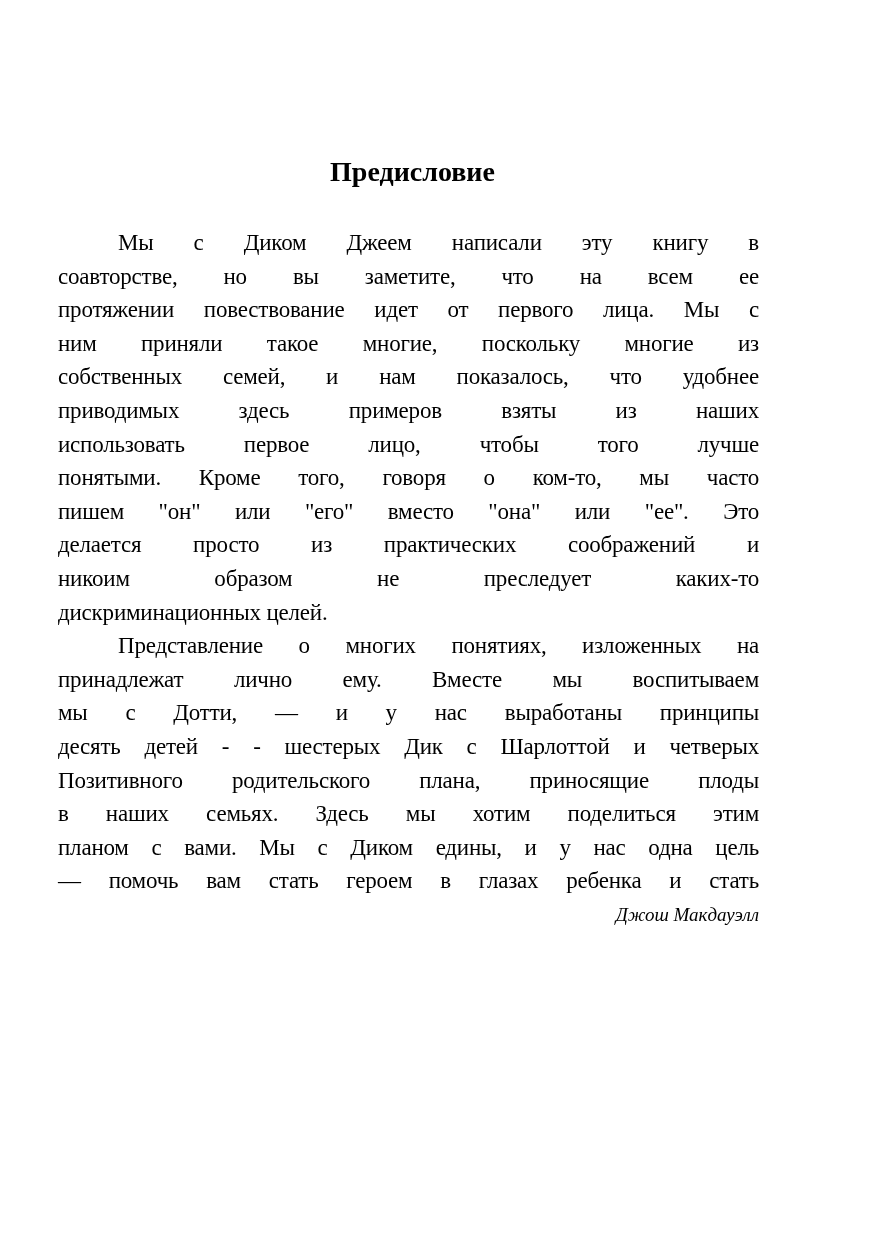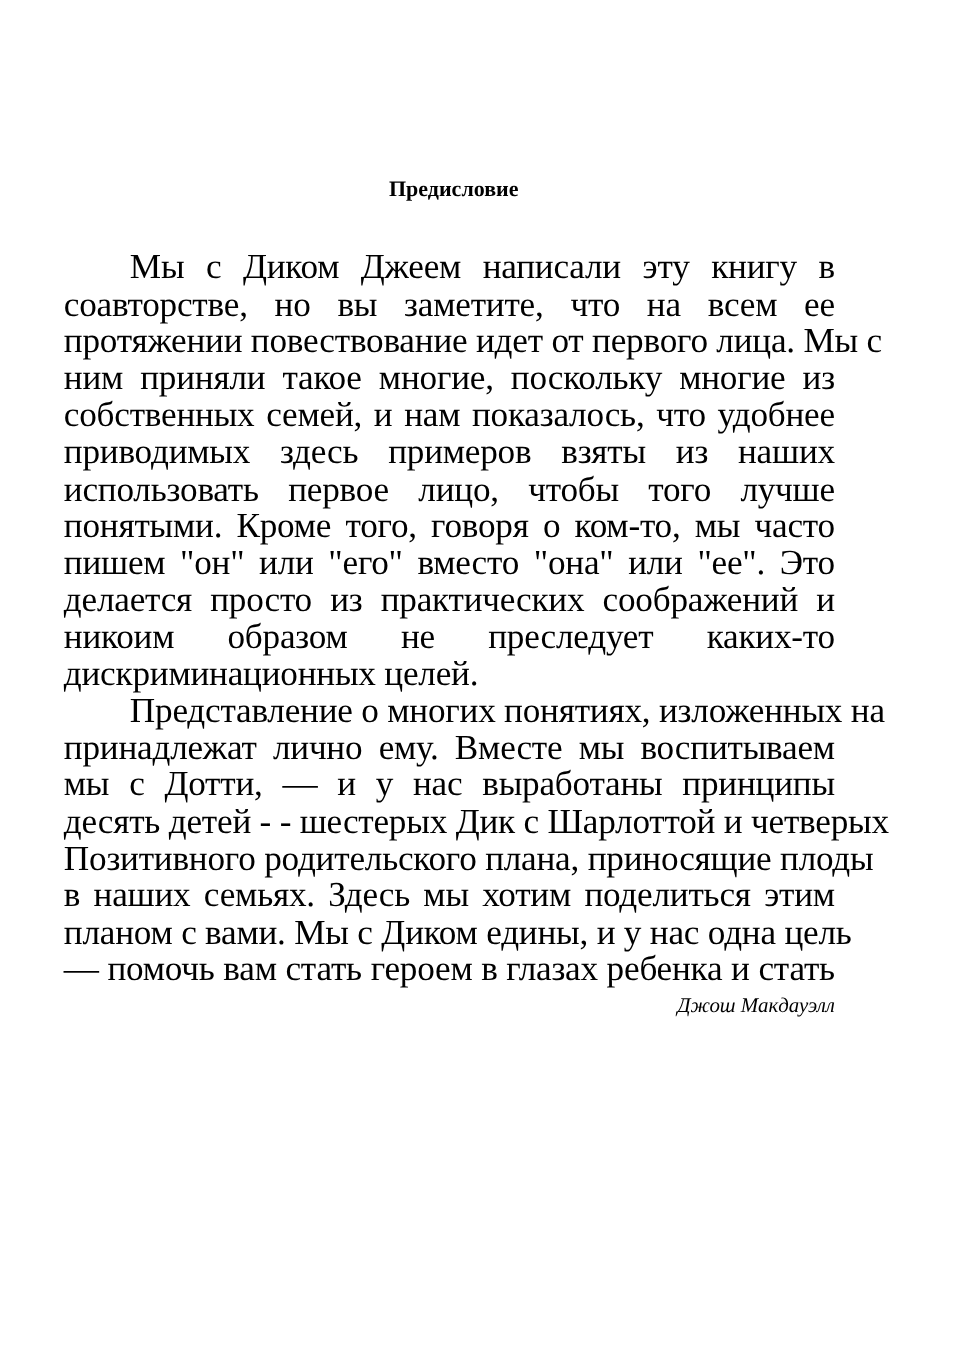--- a/index.html
+++ b/index.html
@@ -17,28 +17,28 @@
     }
     .page {
       position: absolute;
       left: 58px;
       top: 150px;
       width: 701px;
     }
     .title {
       text-align: center;
       font-weight: bold;
-      font-size: 20px;
+      font-size: 28px;
       line-height: 44px;
       margin: 0 0 32px 0;
       padding-left: 8px;
     }
     .para {
       margin: 0;
-      font-size: 32px;
+      font-size: 23px;
       line-height: 33.6px;
       text-align: justify;
       text-indent: 60px;
       letter-spacing: -0.2px;
     }
     .line {
       display: block;
       text-align: justify;
       text-align-last: justify;
       white-space: nowrap;

